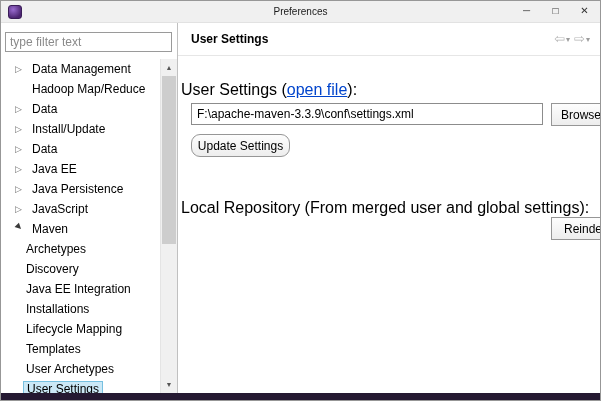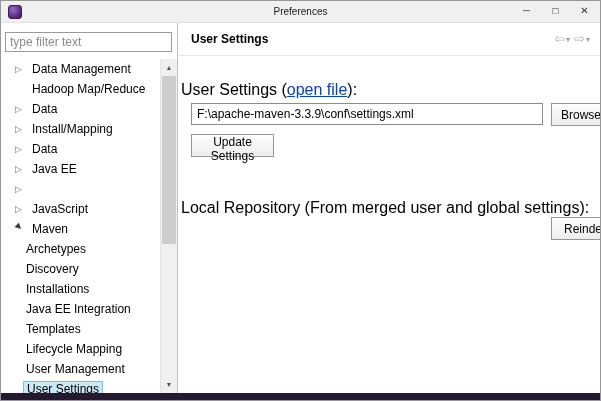--- a/index.html
+++ b/index.html
@@ -62,21 +62,21 @@
 
   .txt { position:absolute; left:13px; width:352px; height:22px; border:1px solid #8c8c8c;
          font:12px "Liberation Sans", sans-serif; padding:0 5px; color:#000; background:#fff; }
   .txt1 { top:80px; }
   .txt2 { top:194px; }
 
   .btn { position:absolute; height:23px; border:1px solid #969696;
          background:linear-gradient(180deg,#fdfdfd,#ededed);
          font:12px "Liberation Sans", sans-serif; color:#000; text-align:center; }
   .btn-browse  { left:373px; top:80px;  width:70px; }
-  .btn-update  { left:13px;  top:111px; width:83px; }
+  .btn-update  { left:13px;  top:111px; width:99px;border-radius:9px; }
   .btn-reindex { left:373px; top:194px; width:70px; }
 
   .bottom-strip { position:absolute; left:0; right:0; bottom:0; height:7px; background:#251932; }
 </style>
 </head>
 <body>
 
 <div class="window">
 
   <div class="titlebar">
@@ -102,61 +102,62 @@
         <div class="trow l0">
           <span class="arr"></span>
           <span class="tlabel">Hadoop Map/Reduce</span>
         </div>
         <div class="trow l0">
           <span class="arr">▷</span>
           <span class="tlabel">Data</span>
         </div>
         <div class="trow l0">
           <span class="arr">▷</span>
-          <span class="tlabel">Install/Mapping</span>
+          <span class="tlabel">Install/Update</span>
         </div>
         <div class="trow l0">
           <span class="arr">▷</span>
           <span class="tlabel">Data</span>
         </div>
         <div class="trow l0">
           <span class="arr">▷</span>
           <span class="tlabel">Java EE</span>
         </div>
         <div class="trow l0">
           <span class="arr">▷</span>
+          <span class="tlabel">Java Persistence</span>
         </div>
         <div class="trow l0">
           <span class="arr">▷</span>
           <span class="tlabel">JavaScript</span>
         </div>
         <div class="trow l0">
           <span class="arr exp">▶</span>
           <span class="tlabel">Maven</span>
         </div>
         <div class="trow l1">
           <span class="tlabel">Archetypes</span>
         </div>
         <div class="trow l1">
           <span class="tlabel">Discovery</span>
         </div>
         <div class="trow l1">
+          <span class="tlabel">Java EE Integration</span>
+        </div>
+        <div class="trow l1">
           <span class="tlabel">Installations</span>
         </div>
         <div class="trow l1">
-          <span class="tlabel">Java EE Integration</span>
+          <span class="tlabel">Lifecycle Mapping</span>
         </div>
         <div class="trow l1">
           <span class="tlabel">Templates</span>
         </div>
         <div class="trow l1">
-          <span class="tlabel">Lifecycle Mapping</span>
-        </div>
-        <div class="trow l1">
-          <span class="tlabel">User Management</span>
+          <span class="tlabel">User Archetypes</span>
         </div>
         <div class="trow l1">
           <span class="tlabel sel">User Settings</span>
         </div>
       </div>
 
       <div class="vscroll">
         <div class="sb-btn sb-up">▲</div>
         <div class="sb-thumb"></div>
         <div class="sb-btn sb-down">▼</div>

